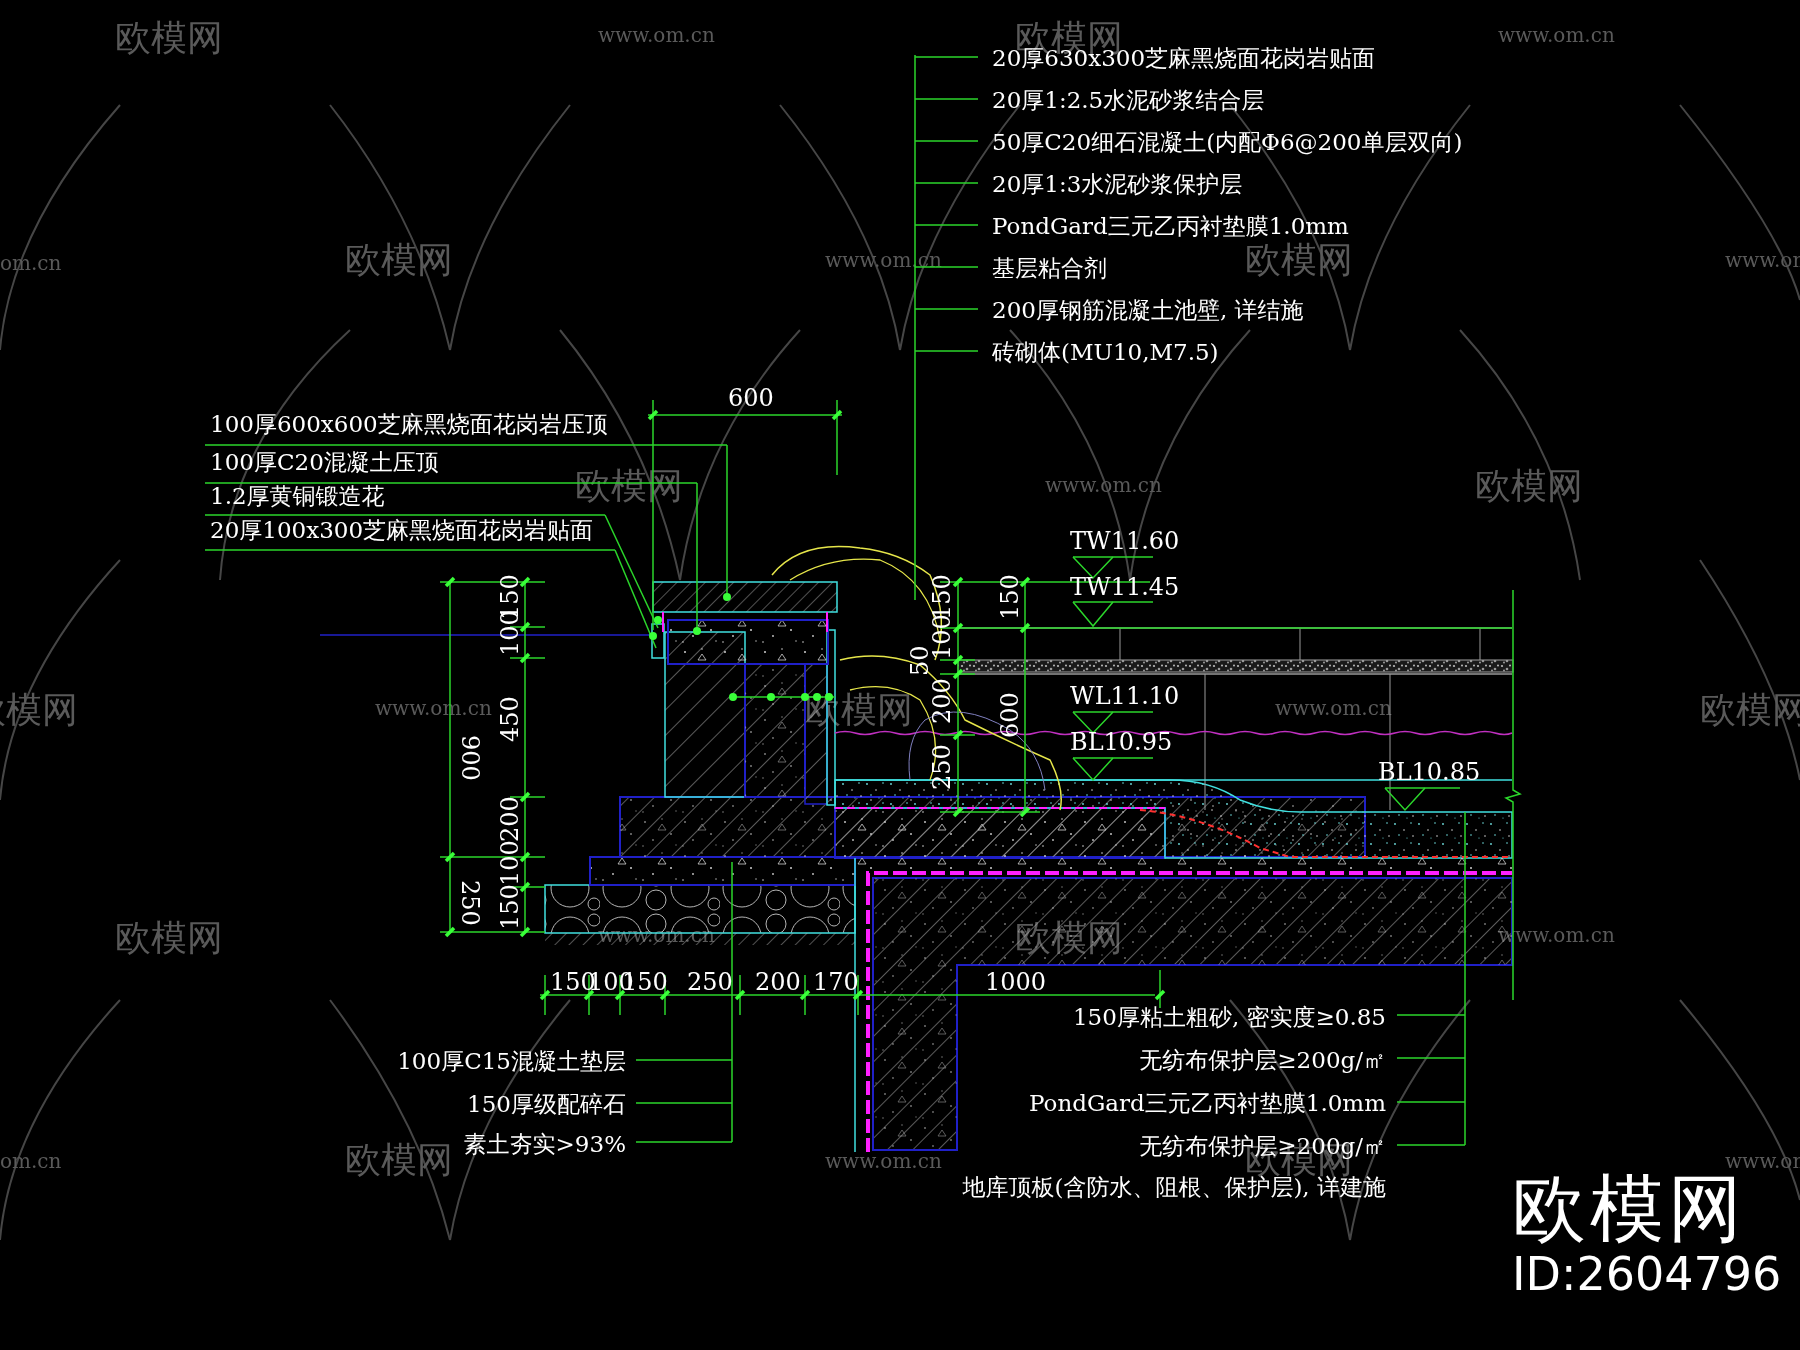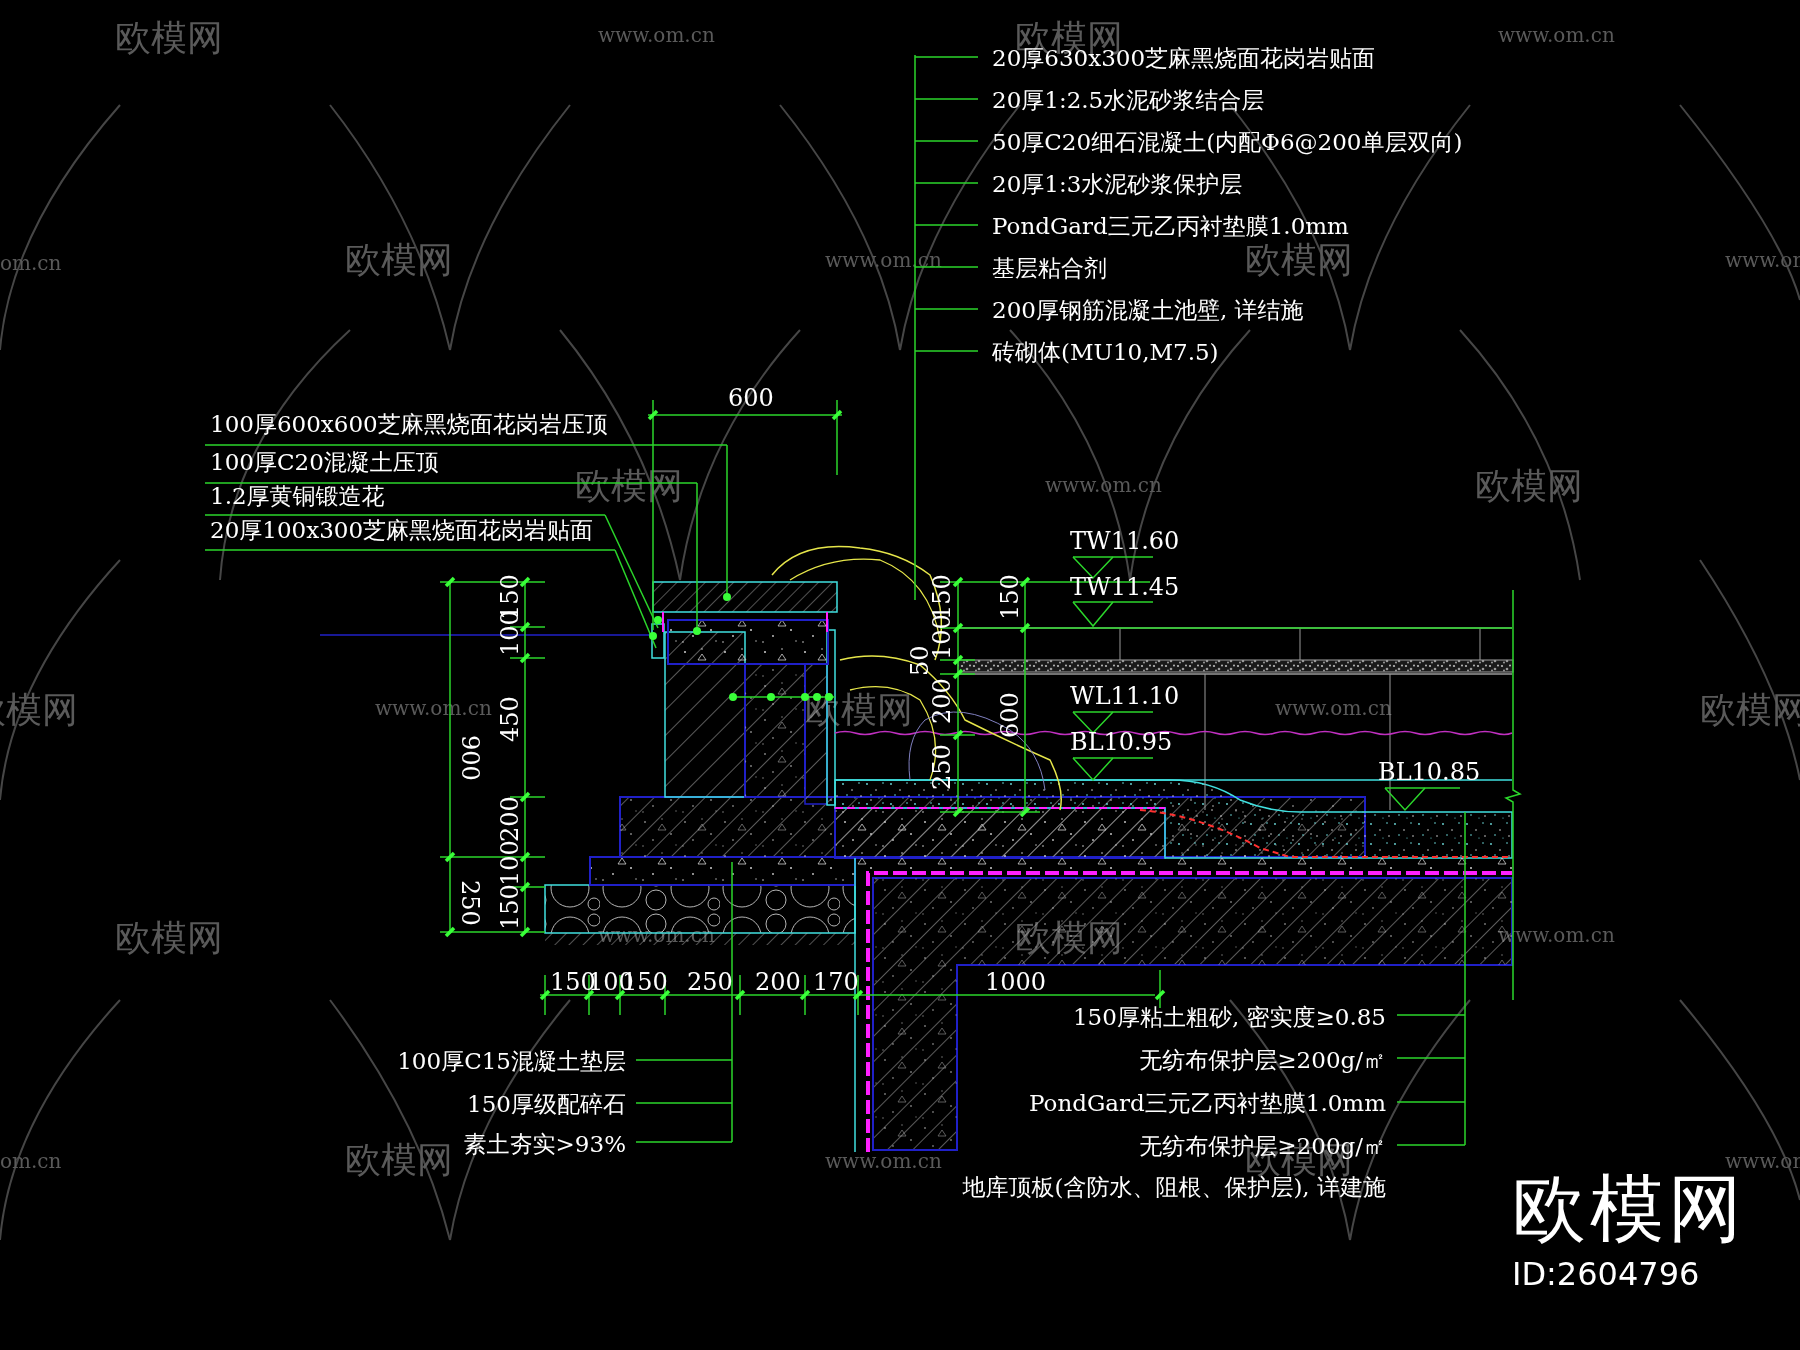--- a/index.html
+++ b/index.html
@@ -2,21 +2,21 @@
 <html><head>
 <meta charset="utf-8">
 <style>
   html,body{margin:0;padding:0;background:#000;}
   body{width:1800px;height:1350px;overflow:hidden;position:relative;font-family:"DejaVu Serif","Liberation Serif",serif;}
   #stage{position:absolute;left:0;top:0;width:1800px;height:1350px;}
   svg text{font-family:"DejaVu Serif","Liberation Serif",serif;}
   .wm-text{font-family:"DejaVu Sans","Liberation Sans",sans-serif;}
   .badge{position:absolute;left:1512px;top:1168px;color:#fff;font-family:"DejaVu Sans","Liberation Sans",sans-serif;}
   .badge .brand{font-size:74px;letter-spacing:4px;line-height:80px;font-weight:500;}
-  .badge .id{font-size:32px;line-height:52px;}
+  .badge .id{font-size:46px;line-height:52px;}
 </style>
 </head>
 <body>
 
 <div id="stage">
 <svg width="1800" height="1350" viewBox="0 0 1800 1350" xmlns="http://www.w3.org/2000/svg">
   <defs>
     <pattern id="hatch" patternUnits="userSpaceOnUse" width="18" height="18" patternTransform="rotate(45)">
       <line x1="0" y1="0" x2="0" y2="18" stroke="#b4b4b4" stroke-width="1"></line>
     </pattern>

